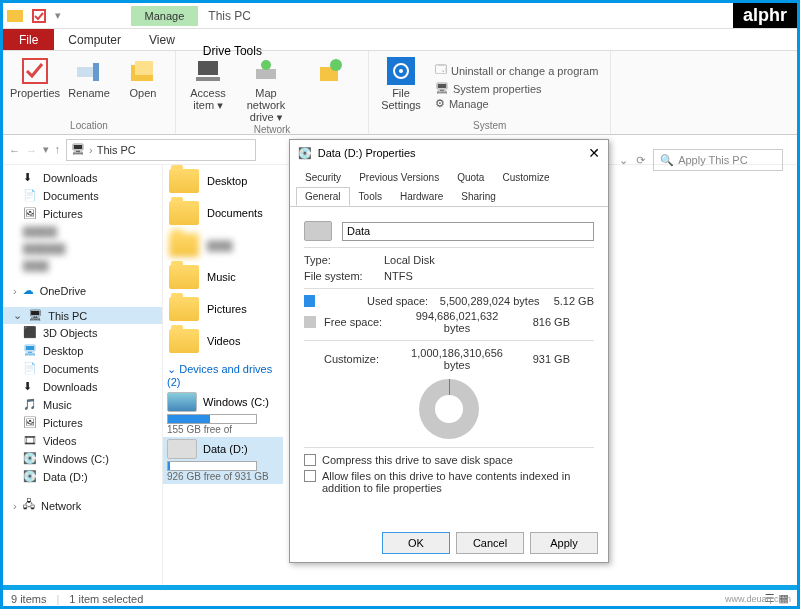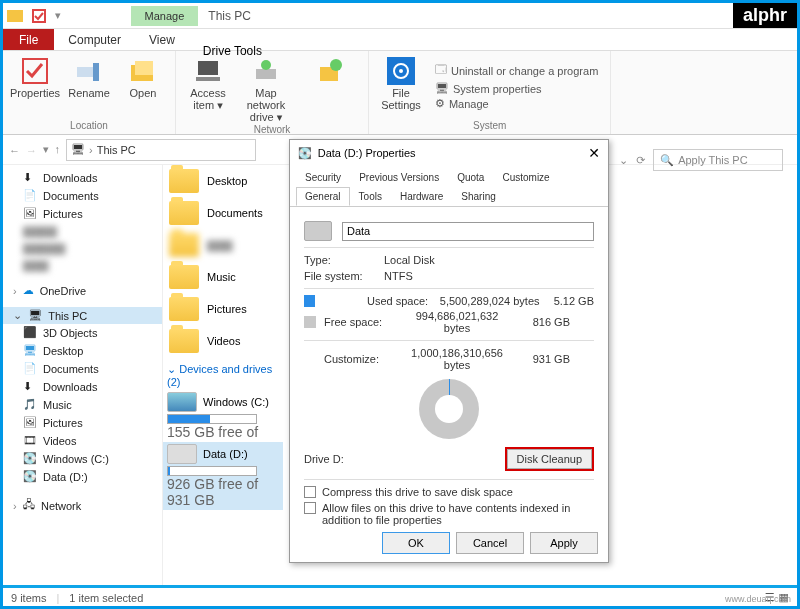--- a/index.html
+++ b/index.html
@@ -47,27 +47,27 @@
 
 .content { width: 120px; position: relative; }
 .folder-row { display: flex; align-items: center; gap: 8px; padding: 4px 6px; }
 .folder-ic { width: 30px; height: 24px; background: linear-gradient(#ffd96b,#f5c443); border-radius: 2px; position: relative; }
 .folder-ic::before { content:''; position:absolute; top:-4px; left:2px; width:12px; height:5px; background:#ffd96b; border-radius:2px 2px 0 0;}
 .drive-ic { width: 30px; height: 20px; background: #ddd; border-radius: 2px; border: 1px solid #bbb; }
 .section-hdr { color: #0066cc; font-size: 11px; padding: 6px 4px 2px 4px; }
 .drive-entry { padding: 2px 4px; }
 .drive-entry .bar { width: 90px; height: 10px; border: 1px solid #aaa; margin-top: 2px; background: #fff; }
 .drive-entry .bar-fill { height: 100%; }
-.drive-entry .sub { font-size: 14px; color: #666; }
+.drive-entry .sub { font-size: 10px; color: #666; }
 .drive-entry.sel { background: #d0e7f7; }
 
 .preview { flex: 1; display: flex; align-items: center; justify-content: center; color: #888; font-size: 12px; }
 
 
-.status { height: 22px; border-top: 3px solid #0ea5e9; display: flex; align-items: center; padding: 0 8px; font-size: 11px; color: #555; gap: 10px; }
+.status { height: 22px; border-top: 5px solid #0ea5e9; display: flex; align-items: center; padding: 0 8px; font-size: 11px; color: #555; gap: 10px; }
 .status .views { margin-left: auto; display: flex; gap: 4px; }
 
 
 .dialog { position: absolute; left: 286px; top: 136px; width: 320px; height: 424px; background: #fff; border: 1px solid #999; box-shadow: 2px 2px 6px rgba(0,0,0,0.3); }
 .dlg-title { height: 26px; display: flex; align-items: center; padding: 0 8px; font-size: 12px; }
 .dlg-title .close { margin-left: auto; font-size: 14px; }
 .tabstrip { display: flex; flex-wrap: wrap; border-bottom: 1px solid #ccc; padding: 2px 6px 0 6px; }
 .ptab { padding: 3px 8px; font-size: 10px; border: 1px solid transparent; color: #333; cursor: default; }
 .ptab.back { order: 1; }
 .ptab.front { order: 2; }
@@ -412,24 +412,20 @@
           <span class="s">816 GB</span>
         </div>
       <div class="hr"></div>
       <div class="space-row">
           <div style="width:12px;"></div>
           <span style="width:70px;">Customize:</span>
           <span class="b">1,000,186,310,656 bytes</span>
           <span class="s">931 GB</span>
         </div>
       <div class="donut"></div>
-      <div class="cleanup-row">
-        <span>Drive D:</span>
-        <div class="cleanup-btn">Disk Cleanup</div>
-      </div>
       <div class="hr"></div>
       <div class="chk-row">
           <div class="chk"></div>
           <span>Compress this drive to save disk space</span>
         </div>
       <div class="chk-row">
           <div class="chk"></div>
           <span>Allow files on this drive to have contents indexed in addition to file properties</span>
         </div>
     </div>

